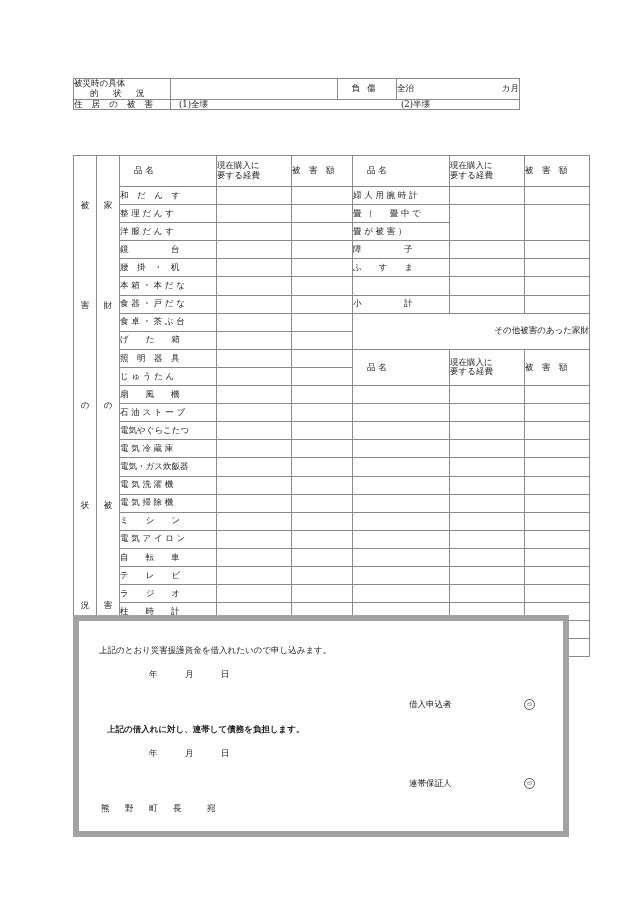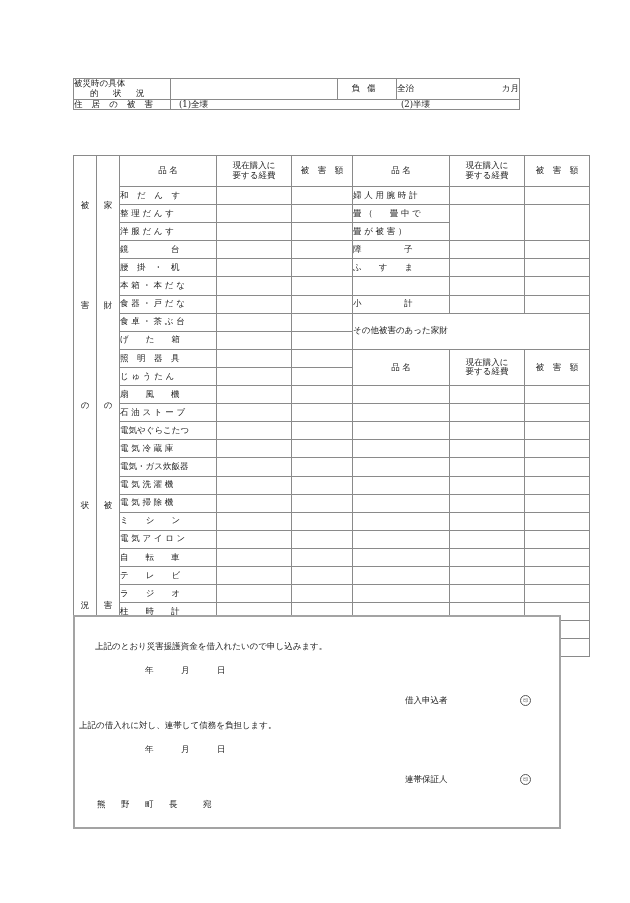--- a/index.html
+++ b/index.html
@@ -56,39 +56,39 @@
     display:flex;flex-direction:column;align-items:center;
     justify-content:space-around;height:100%;
   }
   .colA{width:96px;}  
   .colB{width:74px;}  
   .colC{width:60px;}  
   .colD{width:96px;}  
   .colE{width:74px;}  
   .colF{width:64px;}  
 
-  .hd{text-align:center;padding:2px 0;line-height:1.3;margin-top:20px;}
+  .hd{text-align:left;padding:2px 0;line-height:1.3;margin-top:20px;}
   .hd .hl{display:block;white-space:nowrap;}
   .item{padding:0 5px;white-space:nowrap;font-size:8.5px;}
   .just{display:flex;justify-content:space-between;}
-  .other-hd{text-align:left;font-size:8.5px;margin-left:41px;}
+  .other-hd{text-align:right;font-size:8.5px;margin-left:41px;}
   .tatami2{padding-left:14px;}
 
   
   #stmt{
     position:absolute;left:73px;top:615px;width:484px;height:210px;
-    border:2px solid #a3a3a3;background:#fff;
+    border:6px solid #a3a3a3;background:#fff;
   }
   #stmt .line{position:absolute;font-size:8.5px;white-space:nowrap;}
   .t1{left:20px;top:24px;}
   .d1r{left:70px;top:48px;letter-spacing:0;}
   .d1r i{font-style:normal;display:inline-block;width:36px;}
   .sig1{left:330px;top:78px;}
   .sig1 .seal{display:inline-block;margin-left:70px;}
-  .t2{left:4px;top:103px;}
+  .t2{left:28px;top:103px;font-weight:bold;}
   .d2r{left:70px;top:127px;}
   .d2r i{font-style:normal;display:inline-block;width:36px;}
   .sig2{left:330px;top:157px;}
   .sig2 .seal{display:inline-block;margin-left:70px;}
   .mayor{left:22px;top:182px;letter-spacing:3.5px;}
   .mayor em{font-style:normal;margin-left:22px;letter-spacing:0;}
   .seal-glyph{
     display:inline-block;width:9px;height:9px;border:1px solid #555;
     border-radius:50%;font-size:5px;line-height:9px;text-align:center;
     vertical-align:middle;color:#555;

